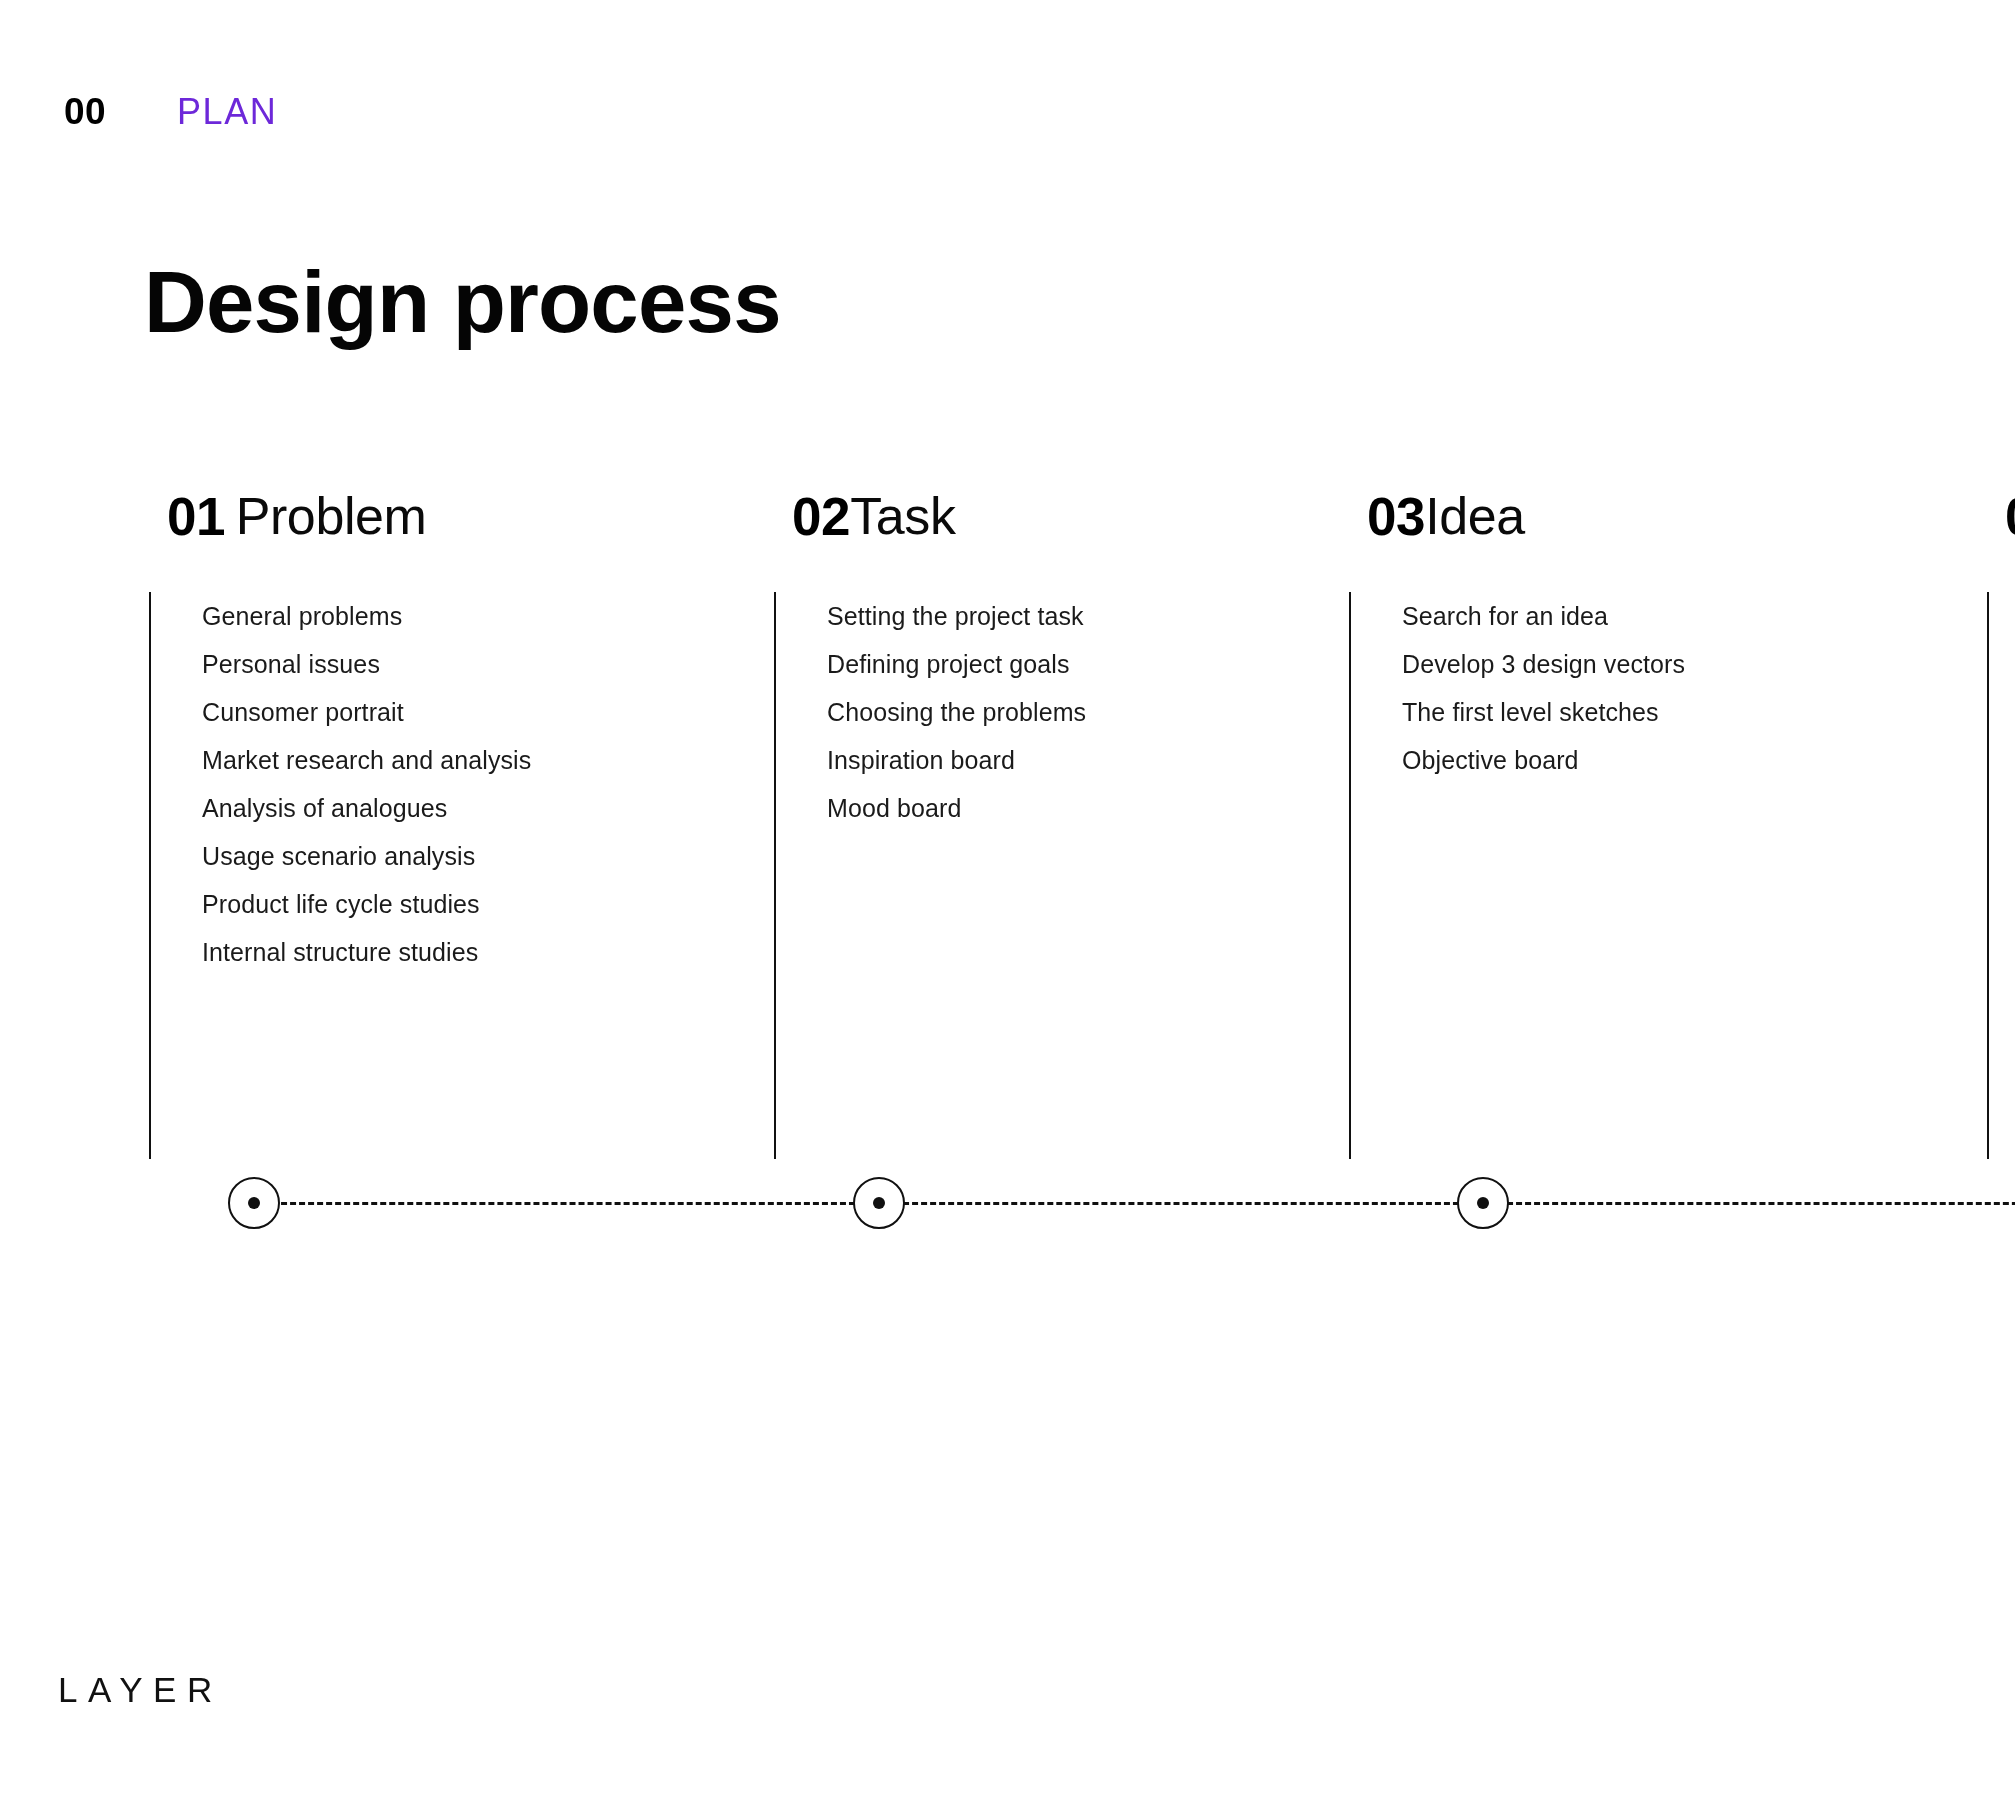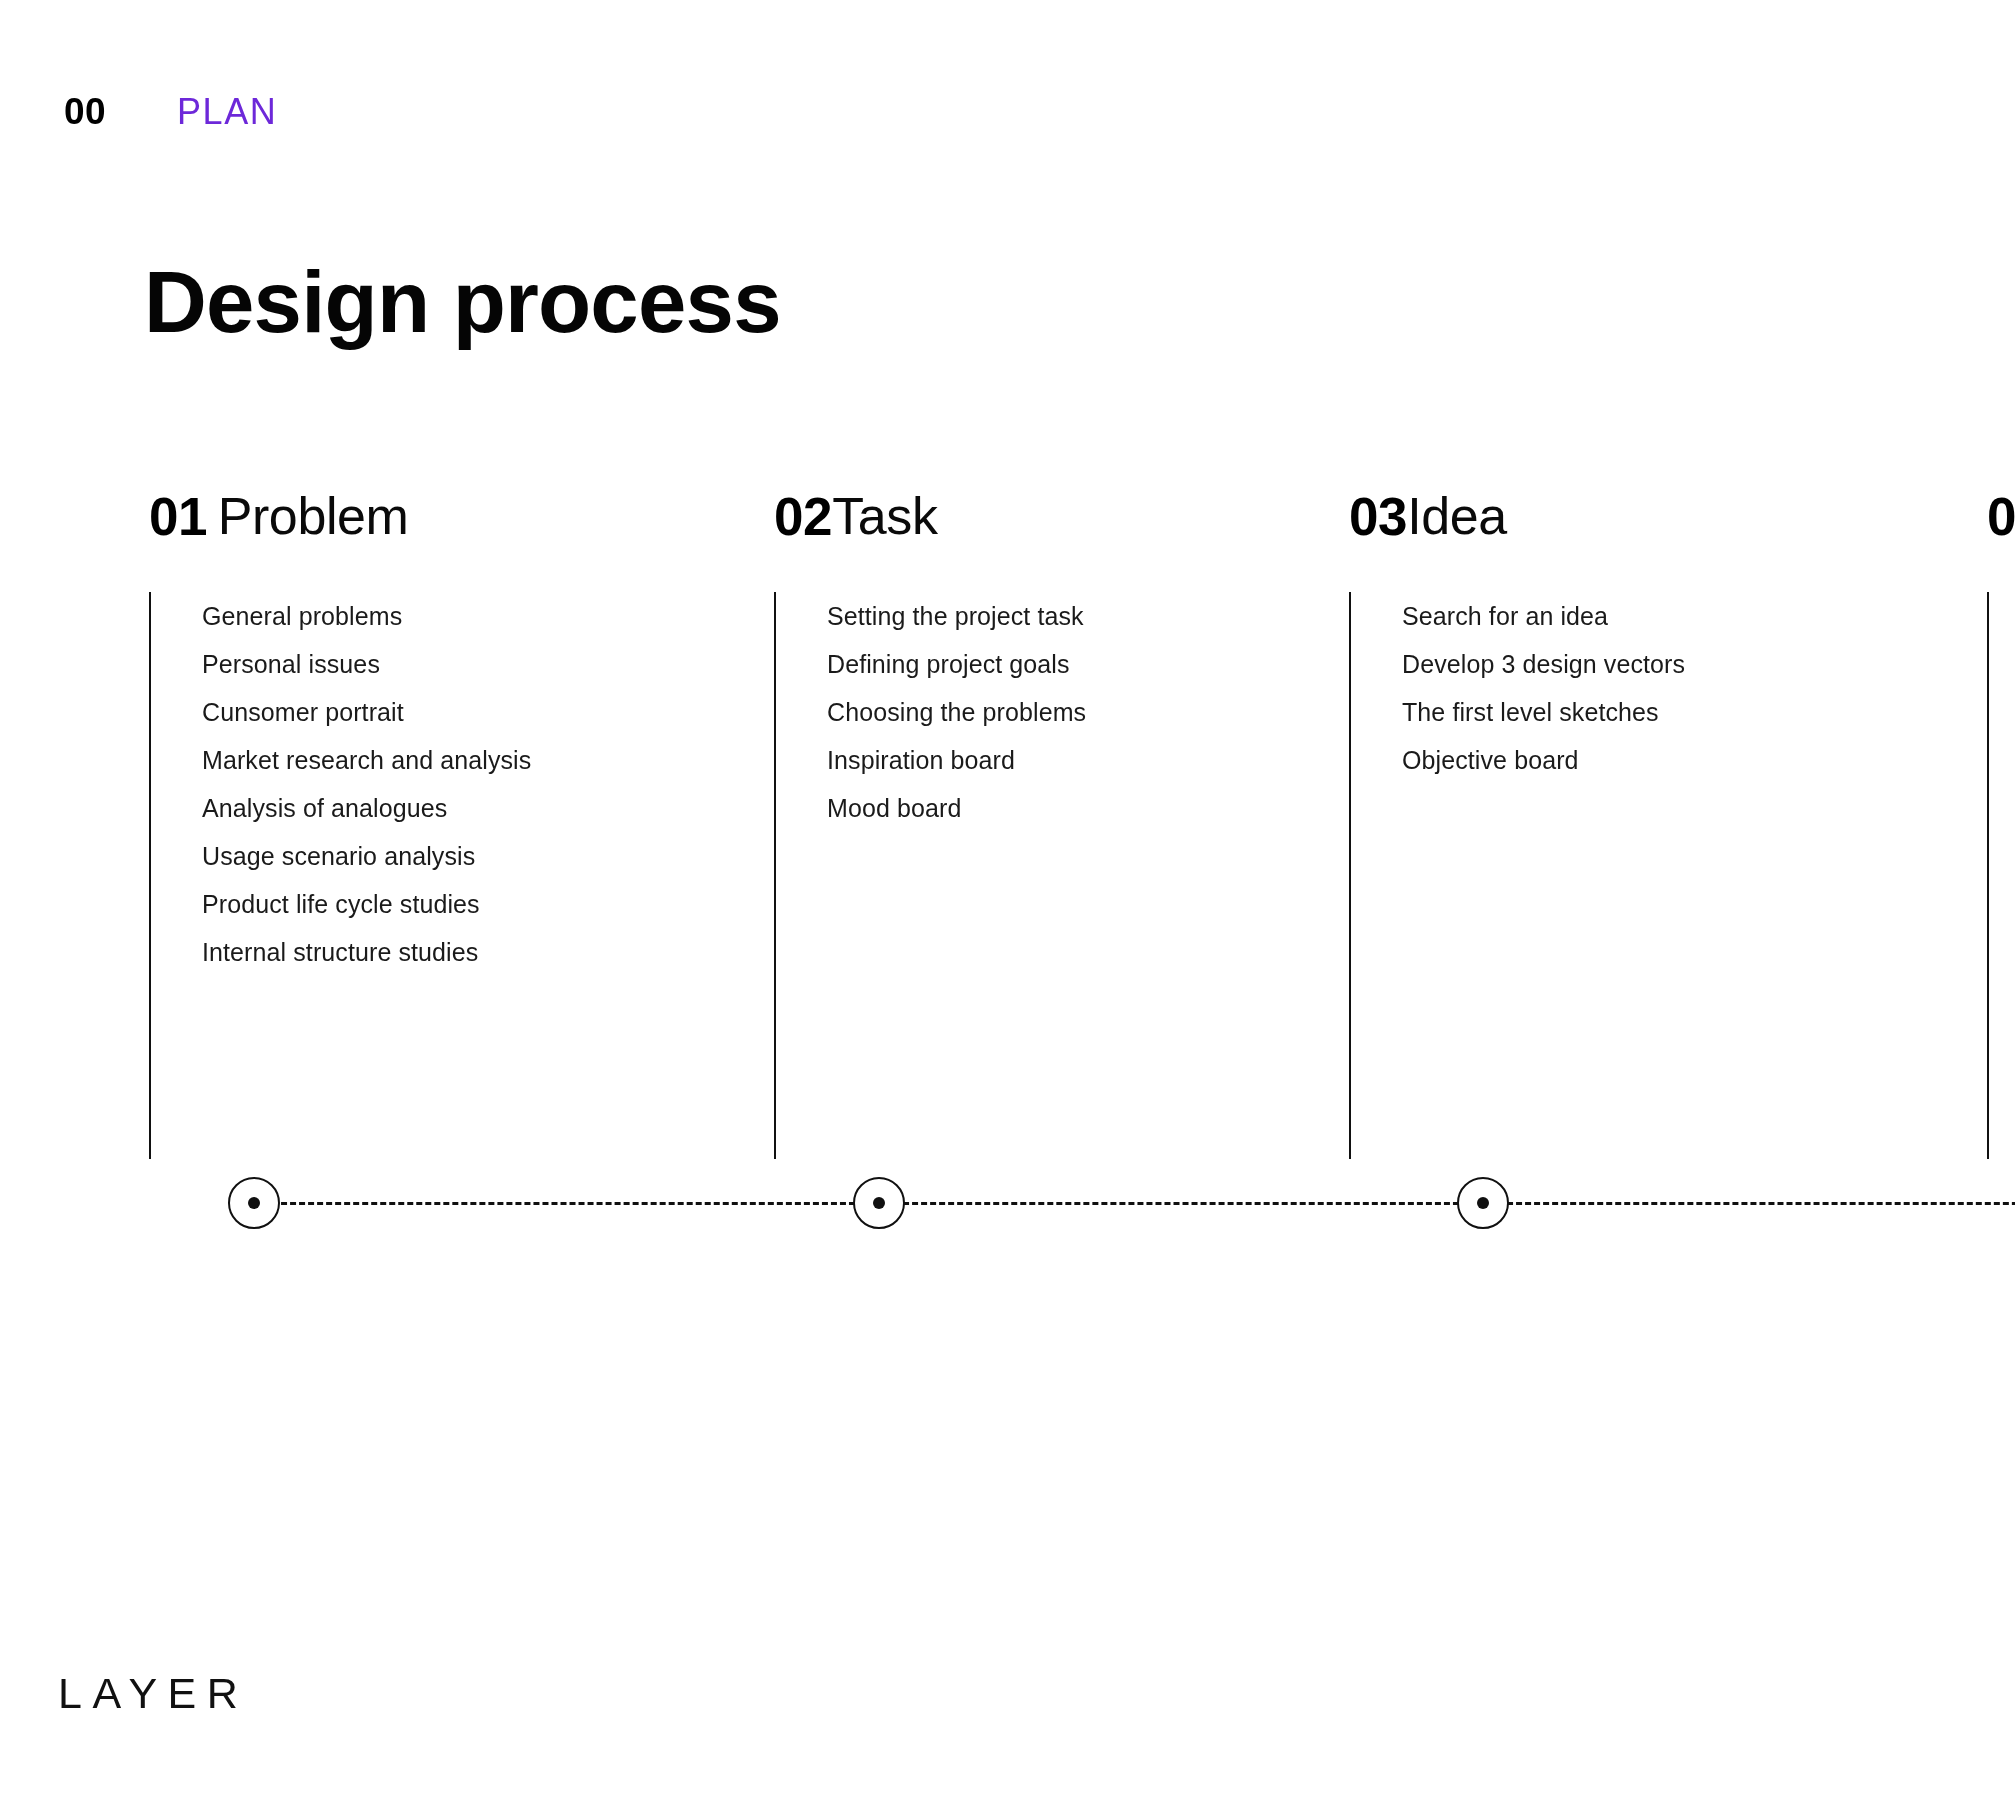--- a/index.html
+++ b/index.html
@@ -62,20 +62,21 @@
   }
   .column {
     position: absolute;
     top: 490px;
   }
   .col-head {
     display: flex;
     align-items: center;
     white-space: nowrap;
     height: 52px;
+    margin-left: 18px;
   }
   .col-num {
     font-size: 53px;
     font-weight: 700;
     color: #000000;
     letter-spacing: -0.4px;
     line-height: 1;
   }
   .col-name {
     font-size: 52px;
@@ -149,21 +150,21 @@
     margin-top: -6px;
     border-radius: 50%;
     background: #101010;
   }
 
   
   .brand {
     position: absolute;
     left: 58px;
     top: 1672px;
-    font-size: 43px;
+    font-size: 35px;
     font-weight: 400;
     color: #111111;
     letter-spacing: 10.5px;
     line-height: 1;
   }
 </style>
 </head>
 <body>
 
 <div class="slide">

